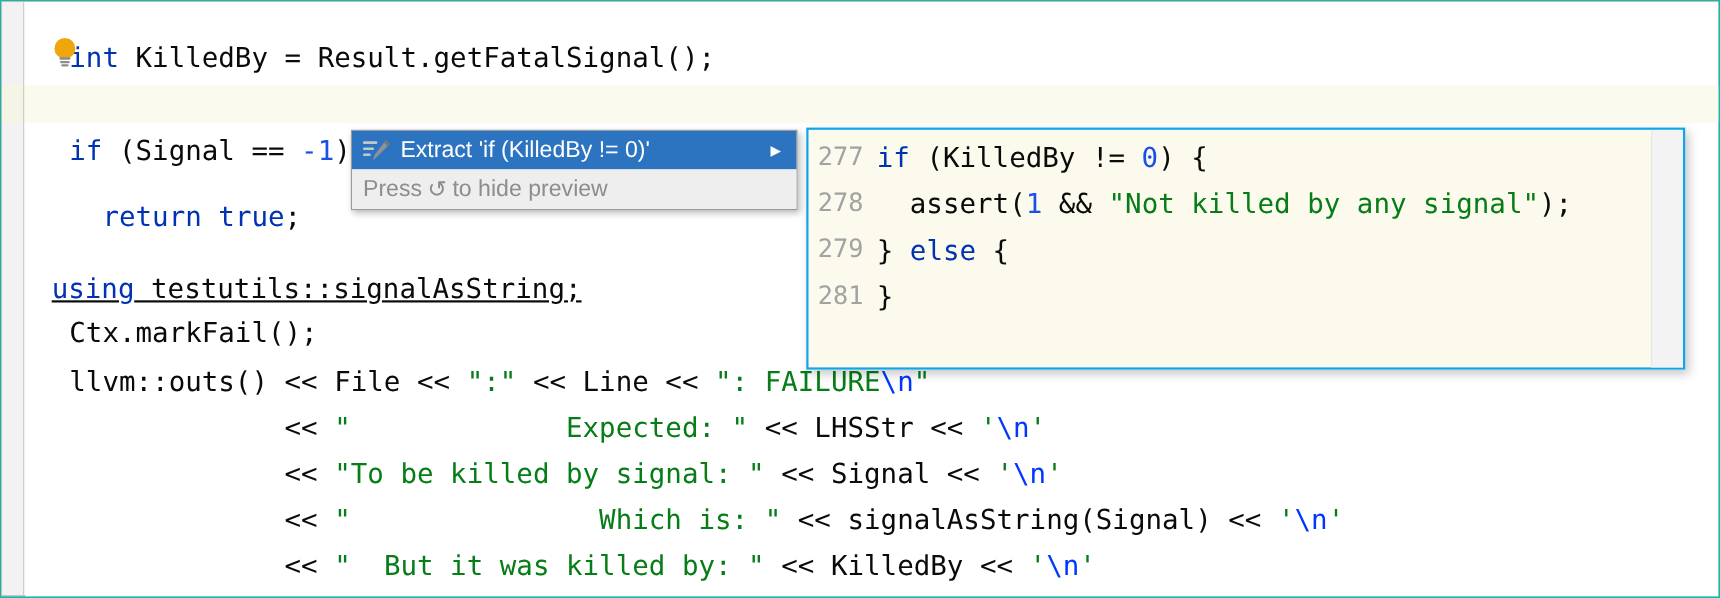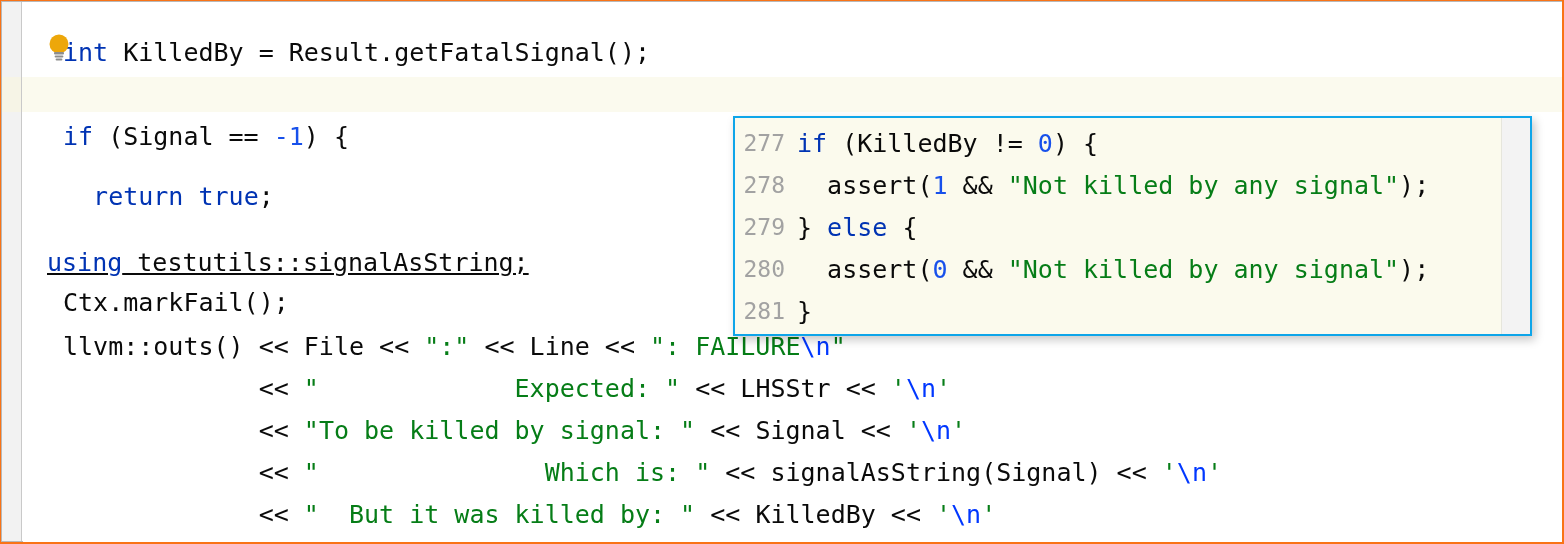--- a/index.html
+++ b/index.html
@@ -7,21 +7,21 @@
     padding: 0;
     background: #ffffff;
   }
   body {
     font-family: "DejaVu Sans Mono", monospace;
   }
   .screen {
     position: relative;
     width: 1564px;
     height: 544px;
-    background: #f97316;
+    background: #14b8a6;
     overflow: hidden;
     box-sizing: border-box;
     padding-left: 44px;
   }
   
   .window-frame {
     position: absolute;
     left: 1px;
     top: 1px;
     width: 1561px;
@@ -244,18 +244,37 @@
         <div class="ln" style="left: 40px; top: 498px;"><span>             &lt;&lt; </span><span class="str">"  But it was killed by: "</span><span> &lt;&lt; KilledBy &lt;&lt; </span><span class="str">'</span><span class="esc">\n</span><span class="str">'</span></div>
       </div>
   </div>
 
   <div class="preview">
     <div class="preview-scrollstrip"></div>
     <div class="preview-lines" id="preview-rows">
         <div class="pv-row"><span class="pv-num">277</span><span class="pv-code"><span></span><span class="kw">if</span><span> (KilledBy != </span><span class="num">0</span><span>) {</span></span></div>
         <div class="pv-row"><span class="pv-num">278</span><span class="pv-code"><span>  assert(</span><span class="num">1</span><span> &amp;&amp; </span><span class="str">"Not killed by any signal"</span><span>);</span></span></div>
         <div class="pv-row"><span class="pv-num">279</span><span class="pv-code"><span>} </span><span class="kw">else</span><span> {</span></span></div>
-        <div class="pv-row"><span class="pv-num">280</span><span class="pv-code"><span>  assert(</span><span class="num">0</span><span> &amp;&amp; </span><span class="str">"Not killed by any signal"</span><span>);</span></span></div>
         <div class="pv-row"><span class="pv-num">281</span><span class="pv-code"><span>}</span></span></div>
       </div>
   </div>
 
+  <div class="popup">
+    <div class="popup-item">
+      <span class="popup-item-icon">
+        <svg width="26" height="22" viewBox="0 0 26 22" xmlns="http://www.w3.org/2000/svg">
+          <rect x="0" y="2.5" width="13" height="2.4" rx="1.1" fill="#c3c8cc"></rect>
+          <rect x="0" y="8" width="10" height="2.4" rx="1.1" fill="#c3c8cc"></rect>
+          <rect x="0" y="13.5" width="7" height="2.4" rx="1.1" fill="#c3c8cc"></rect>
+          <path d="M20.8 1.2 L24.4 4.8 L13.4 15.8 L9.2 19.6 L10.4 15.2 Z" fill="#8d9299"></path>
+          <path d="M20.8 1.2 L24.4 4.8 L22.4 6.8 L18.8 3.2 Z" fill="#6f757c"></path>
+        </svg>
+      </span>
+      <span class="popup-item-label">Extract 'if (KilledBy != 0)'</span>
+      <span class="popup-arrow">▶</span>
+    </div>
+    <div class="popup-hint">
+      <span>Press</span>
+      <span class="hint-glyph">↺</span>
+      <span>to hide preview</span>
+    </div>
+  </div>
 </div>
 
 </body></html>

